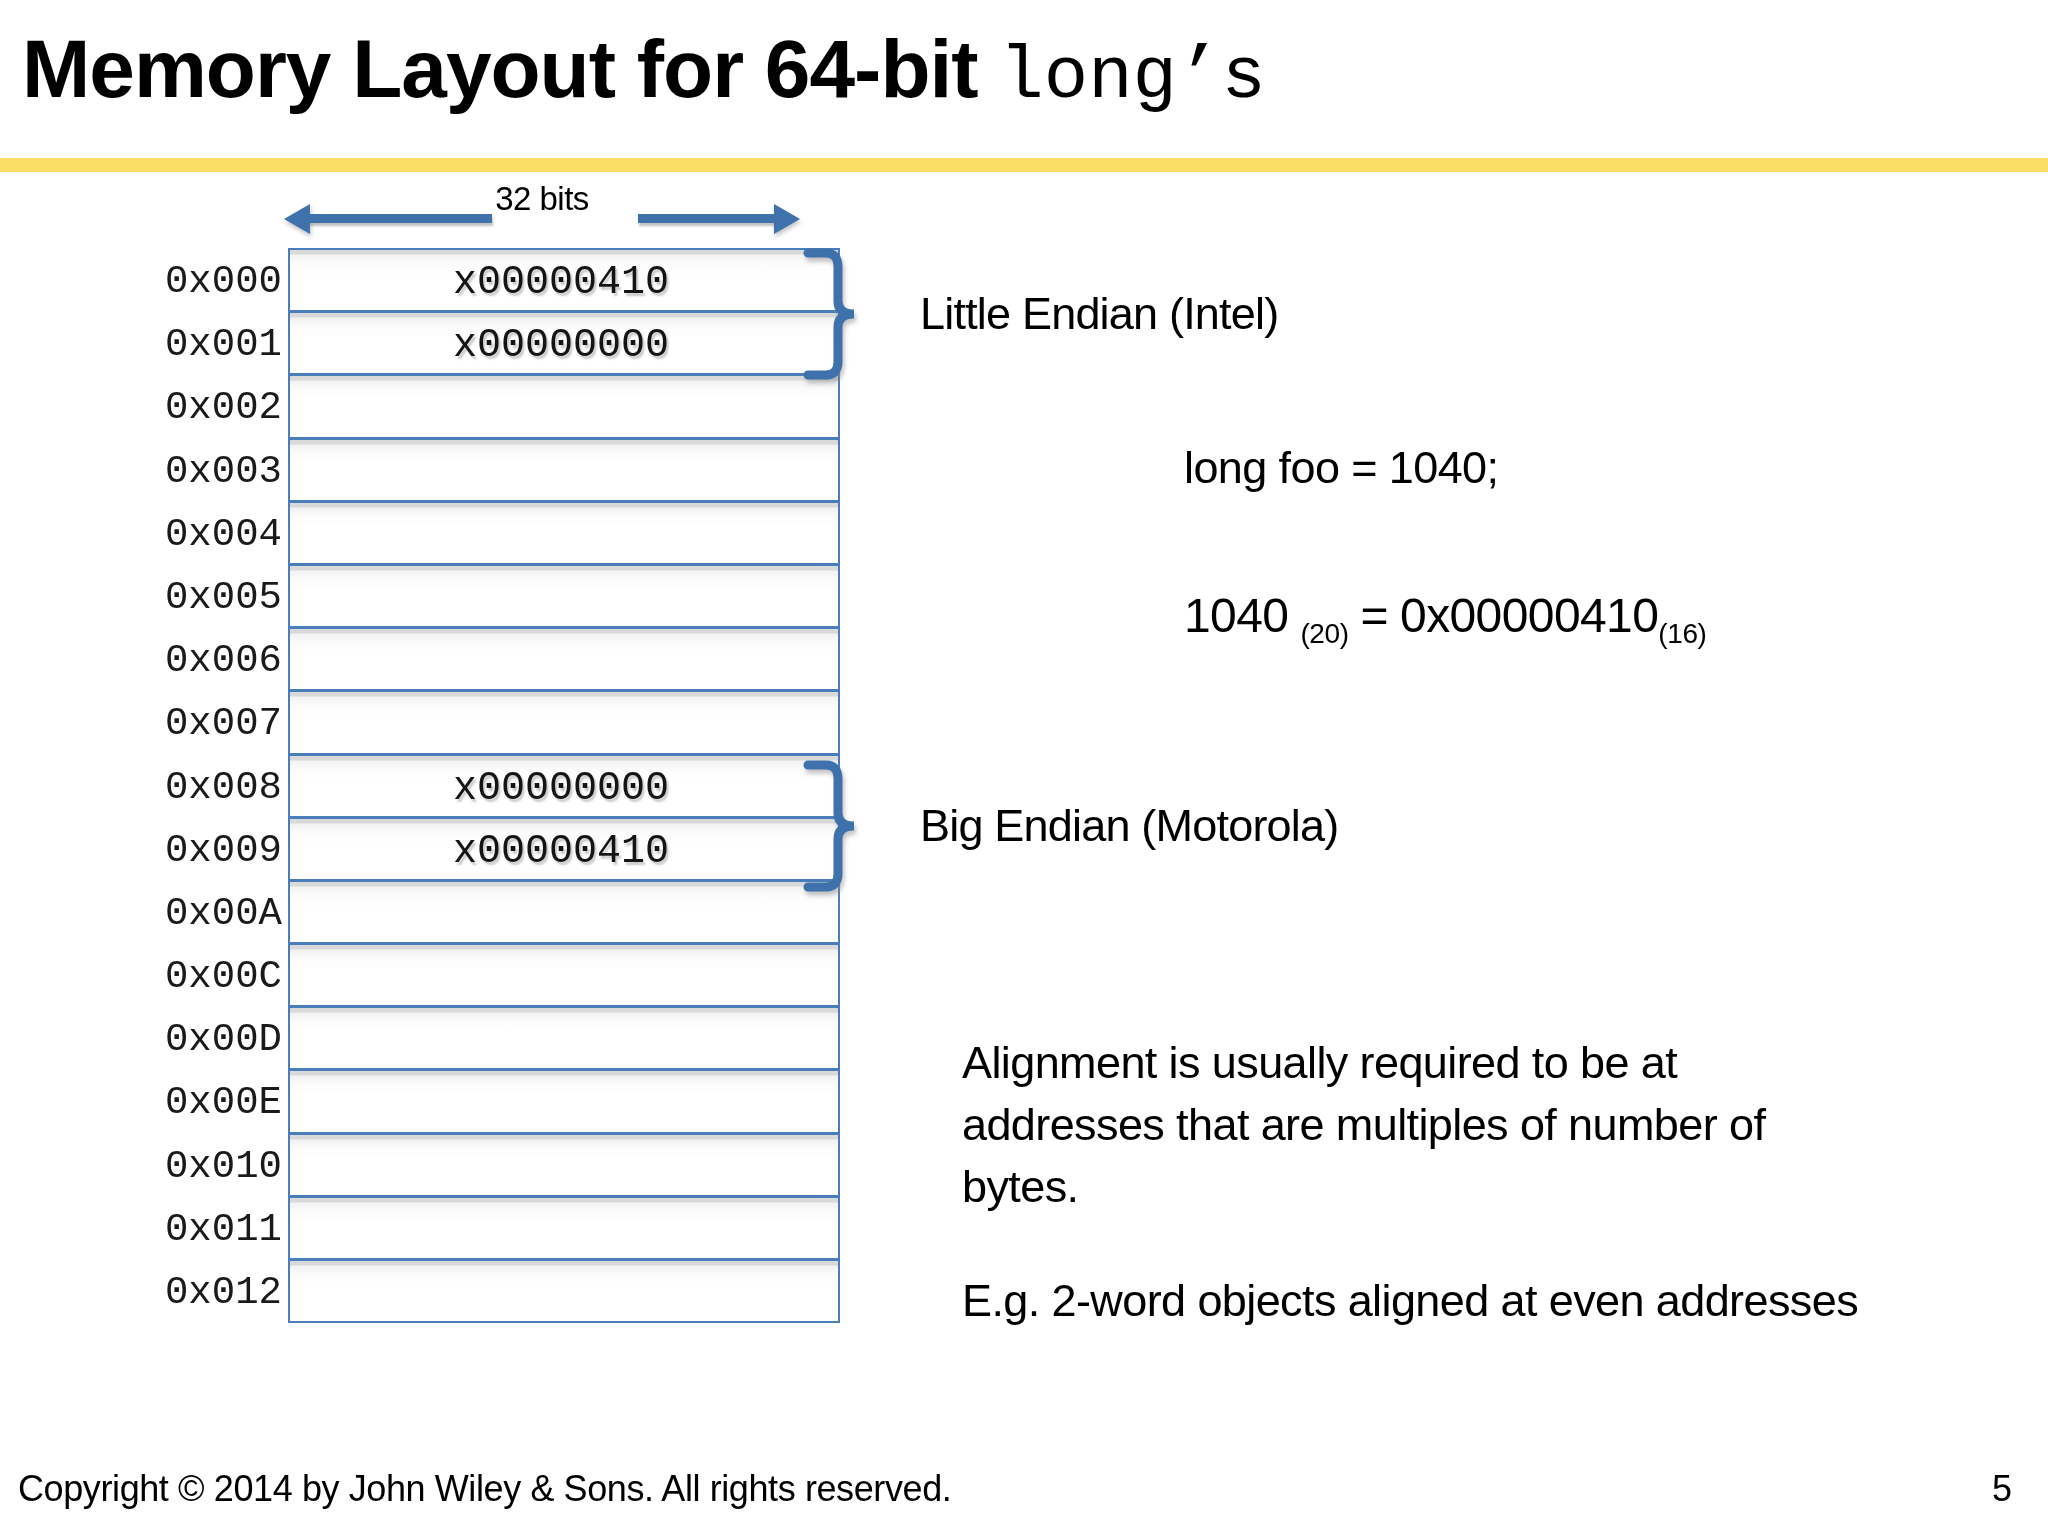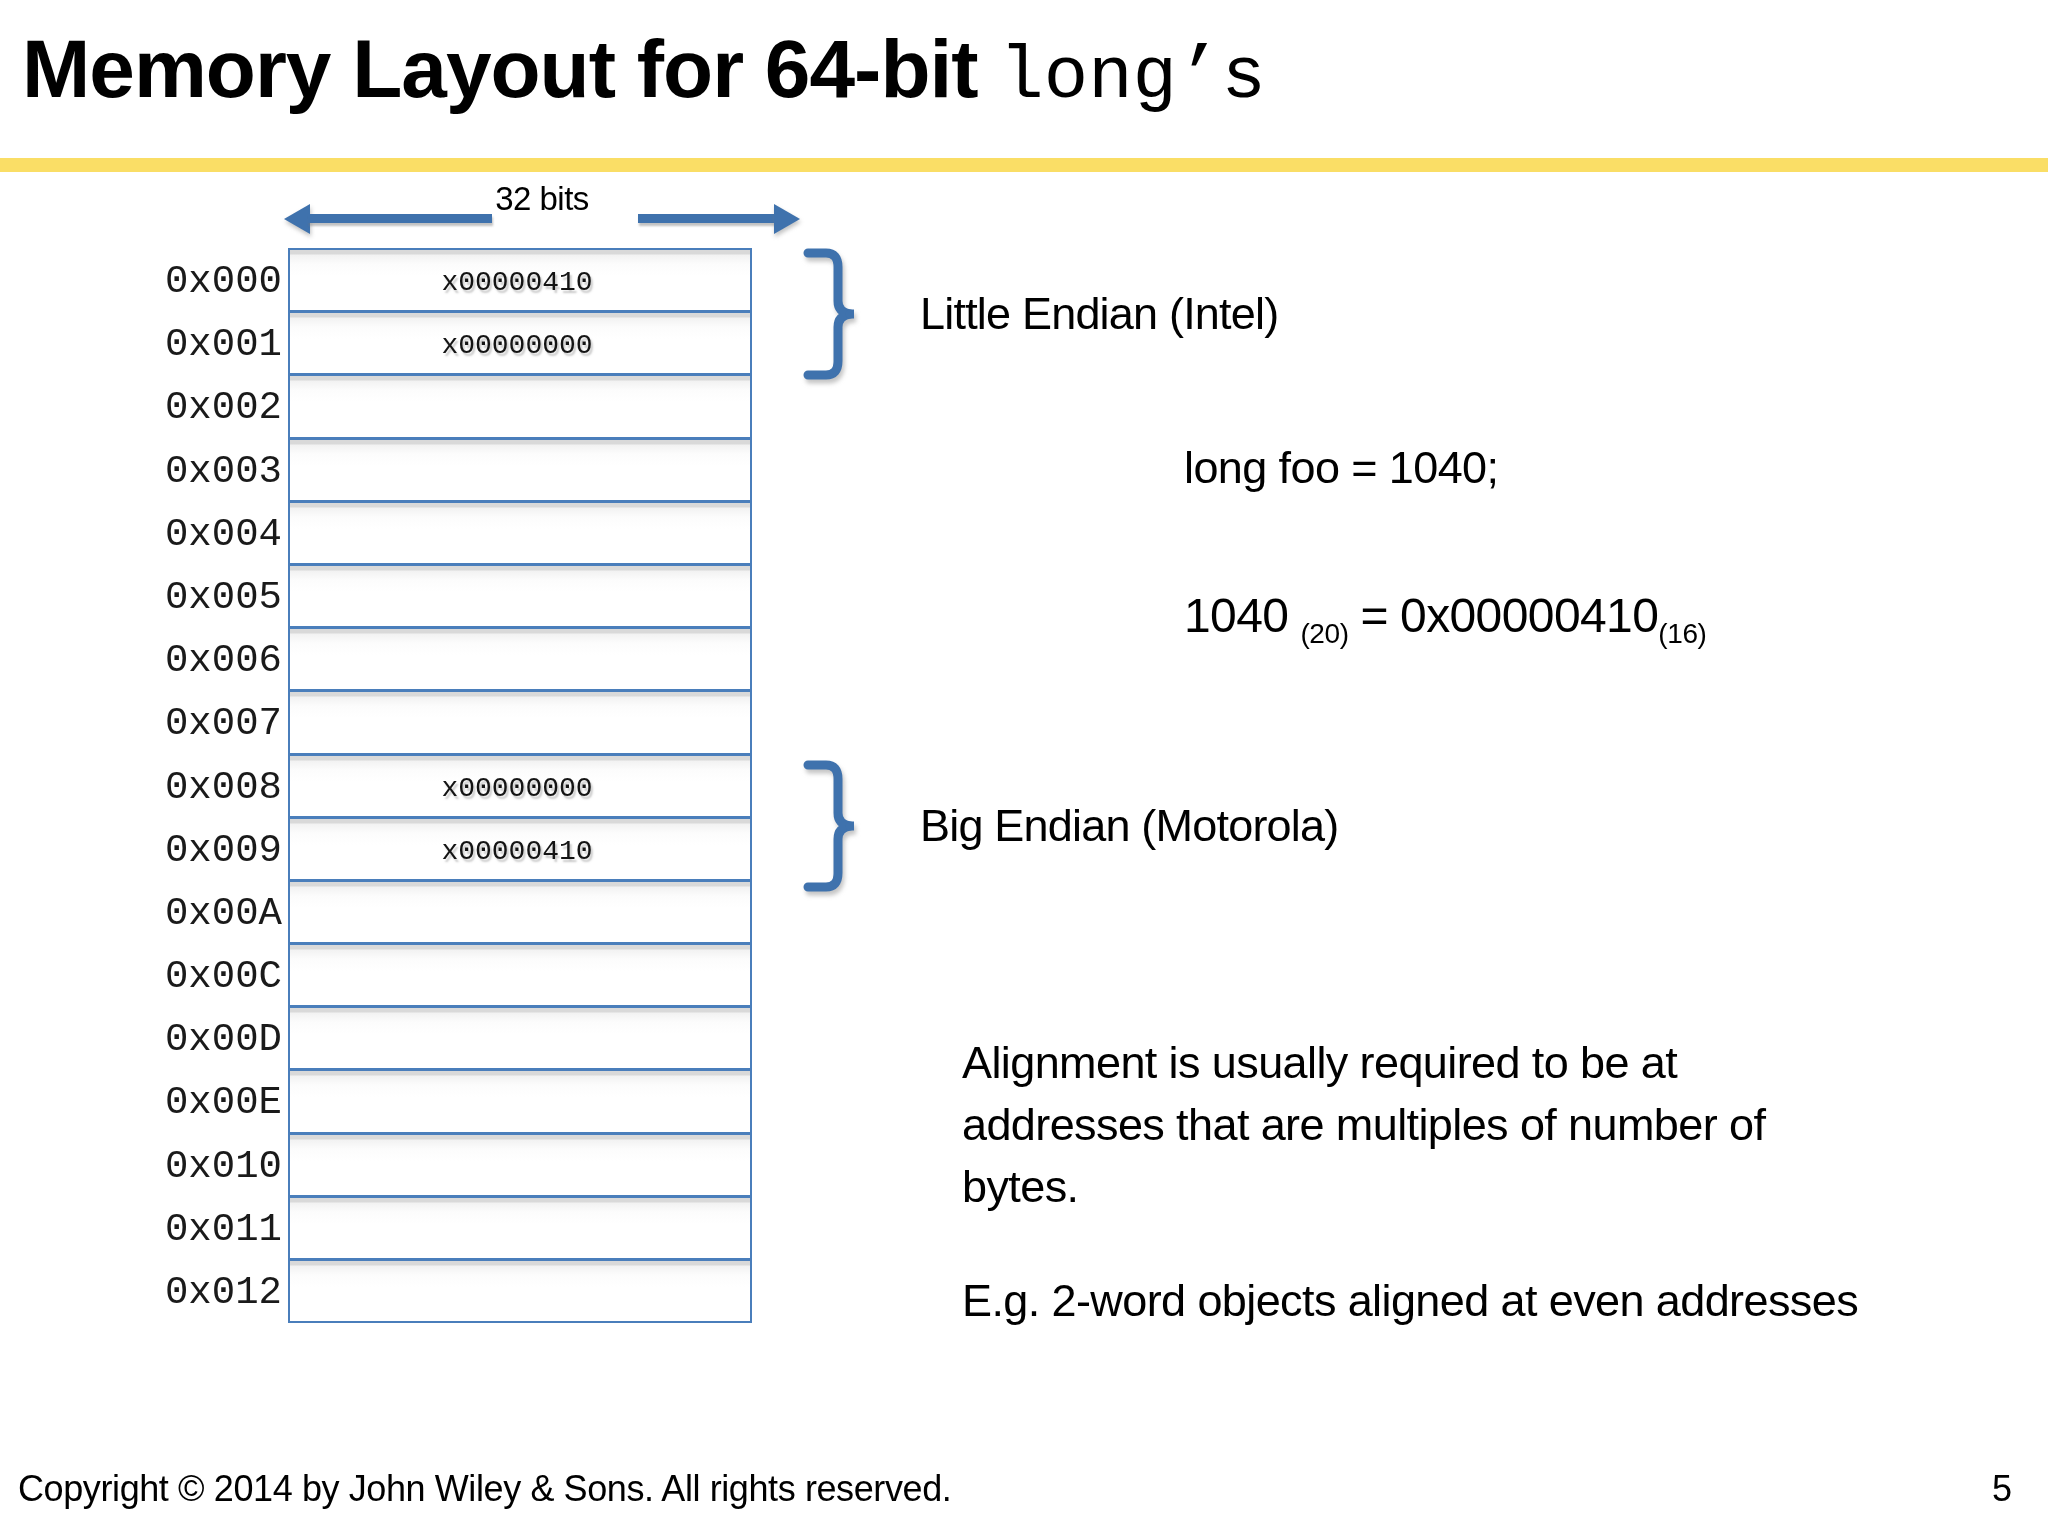--- a/index.html
+++ b/index.html
@@ -83,21 +83,21 @@
     font-size: 33px;
     font-family: "Liberation Sans", sans-serif;
     letter-spacing: -0.5px;
   }
 
   
   #memory-table {
     position: absolute;
     left: 288px;
     top: 248px;
-    width: 464px;
+    width: 552px;
   }
   .mem-row {
     position: relative;
     height: 64.2px;
     box-sizing: border-box;
     border: 2px solid #4A7EBB;
     background: linear-gradient(to bottom,
                 #D9D9D9 0px, #D9D9D9 4px,
                 #F2F2F2 5px, #FCFCFC 14px,
                 #FFFFFF 26px, #FFFFFF 100%);
@@ -119,21 +119,21 @@
   }
   .mem-val {
     position: absolute;
     left: 0; right: 0;
     top: 0;
     height: 64.2px;
     line-height: 66px;
     text-align: center;
     padding-right: 6px;
     font-family: "Liberation Mono", monospace;
-    font-size: 28px;
+    font-size: 40px;
     color: #141414;
     text-shadow: 2px 3px 2px rgba(150,150,150,0.5);
     white-space: nowrap;
   }
   #memory-table-shadow {
     position: absolute;
     left: 292px;
     top: 252px;
     width: 510px;
     height: 1222px;

